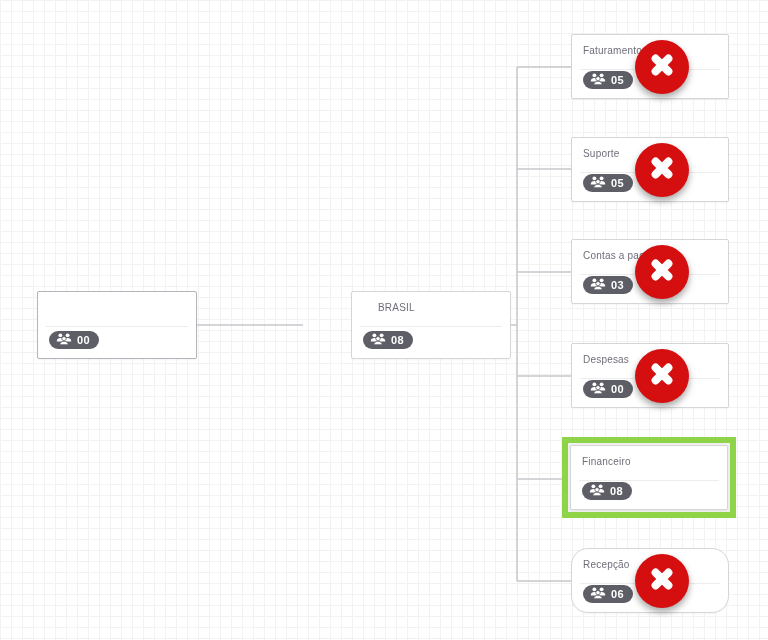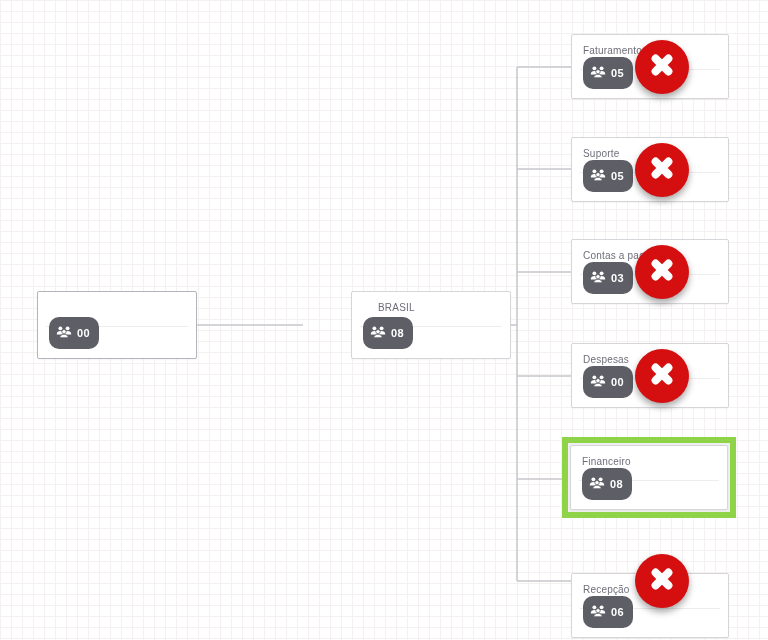--- a/index.html
+++ b/index.html
@@ -59,21 +59,21 @@
     left: 8px;
     right: 8px;
     top: 34px;
     height: 1px;
     background: #ededed;
   }
   .member-badge {
     position: absolute;
     left: 11px;
     bottom: 9px;
-    height: 32px;
+    height: 18px;
     background: #5e5e66;
     border-radius: 10px;
     display: flex;
     align-items: center;
     gap: 5px;
     padding: 0 9px 0 7px;
   }
   .member-badge .count {
     color: #ffffff;
     font-size: 11px;
@@ -103,21 +103,21 @@
     z-index: 2;
     background: #f0efef;
   }
   .selection-outline .node { position: relative; left: 0; top: 0; }
   .pos-root   { left: 37px;  top: 291px; }
   .pos-brasil { left: 303px; top: 291px; margin-left: 48px; }
   .pos-c0 { left: 571px; top: 34px;  }
   .pos-c1 { left: 571px; top: 137px; padding-left: 20px; }
   .pos-c2 { left: 571px; top: 239px; }
   .pos-c3 { left: 571px; top: 343px; padding-left: 47px; }
-  .pos-c5 { left: 571px; top: 573px; }
+  .pos-c5 { left: 571px; top: 548px; border-radius: 17px; }
   .pos-x0 { left: 635px; top: 40px;  }
   .pos-x1 { left: 635px; top: 143px; }
   .pos-x2 { left: 635px; top: 245px; }
   .pos-x3 { left: 635px; top: 349px; }
   .pos-x5 { left: 635px; top: 554px; }
 </style>
 </head>
 <body>
 
 <div class="canvas">

